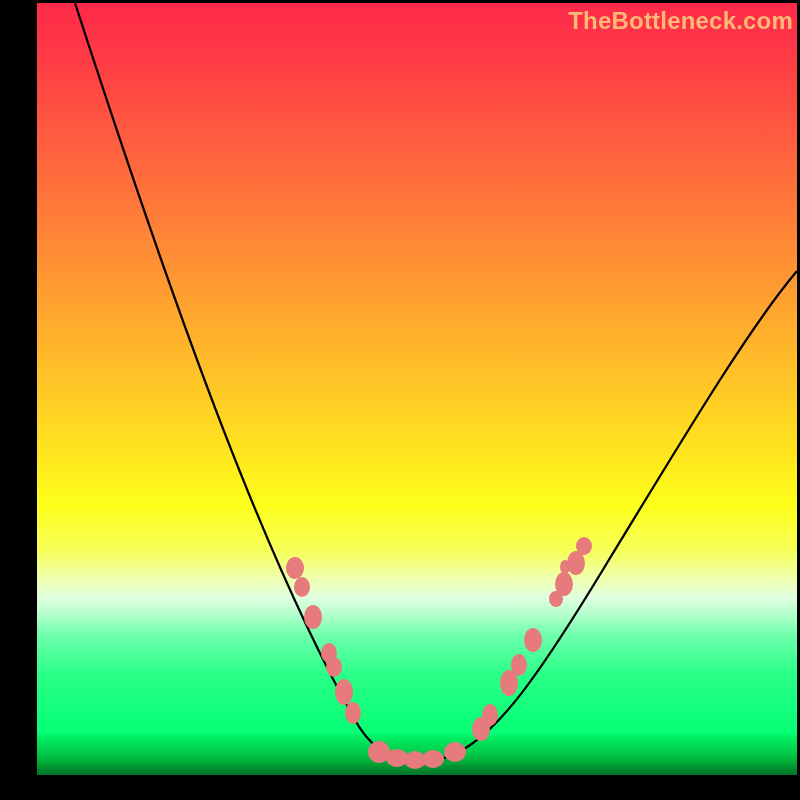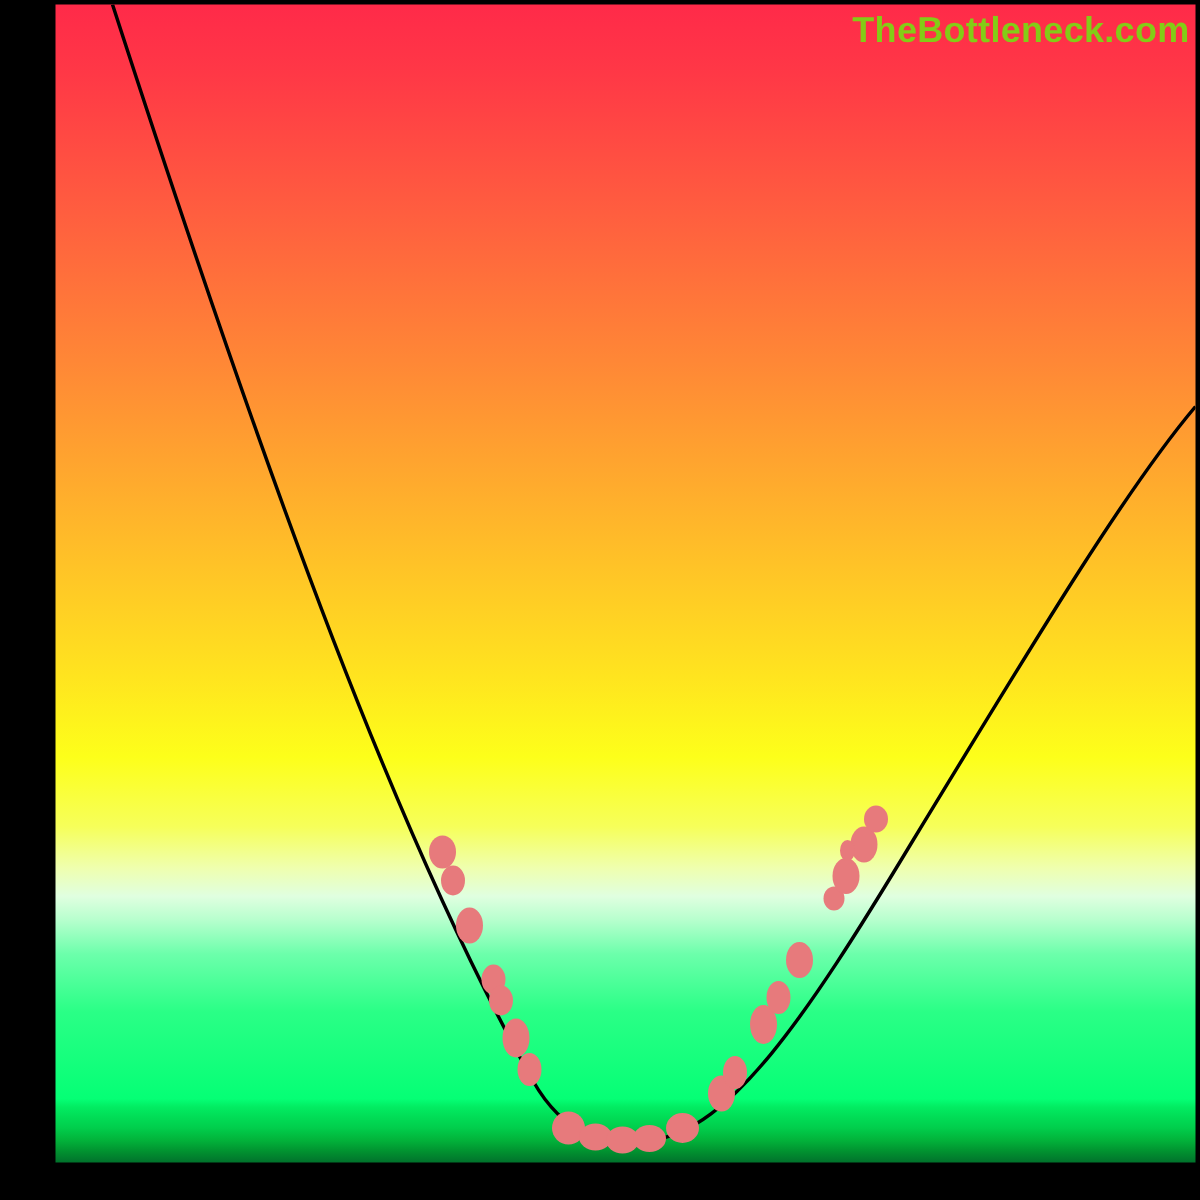--- a/index.html
+++ b/index.html
@@ -39,21 +39,21 @@
       #01722c 100%
     );
   }
   .brand {
     position: absolute;
     top: 7px;
     right: 7px;
     font-family: Arial, Helvetica, sans-serif;
     font-size: 24px;
     font-weight: bold;
-    color: #84cc16;
+    color: #fdba74;
     letter-spacing: 0.2px;
   }
   svg.curve {
     position: absolute;
     left: 0; top: 0;
     width: 760px; height: 772px;
   }
   .curve path.line {
     fill: none;
     stroke: #000;

